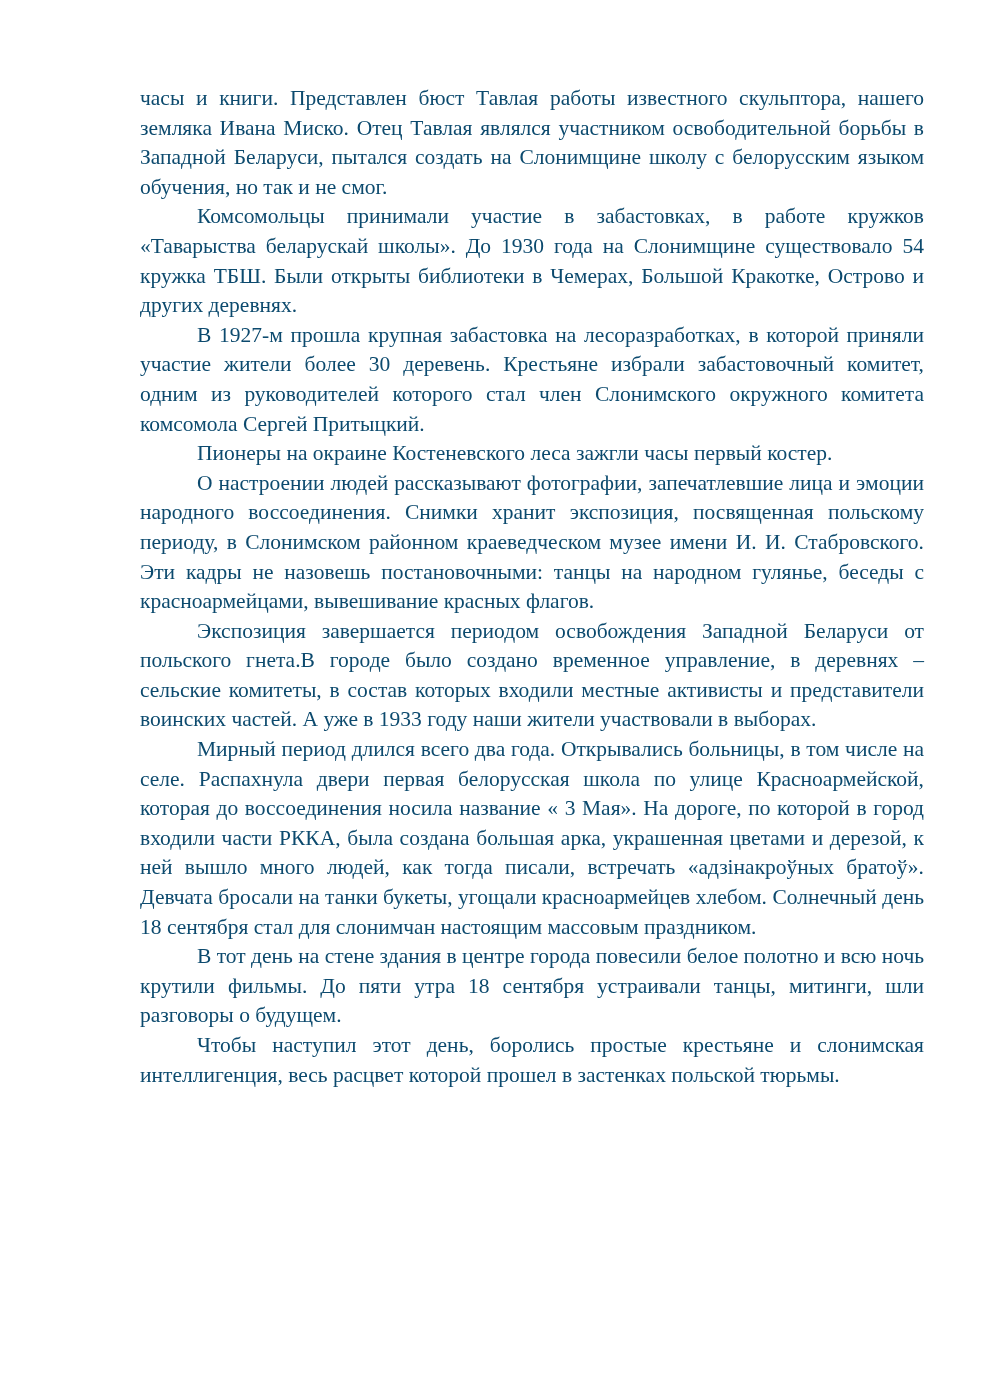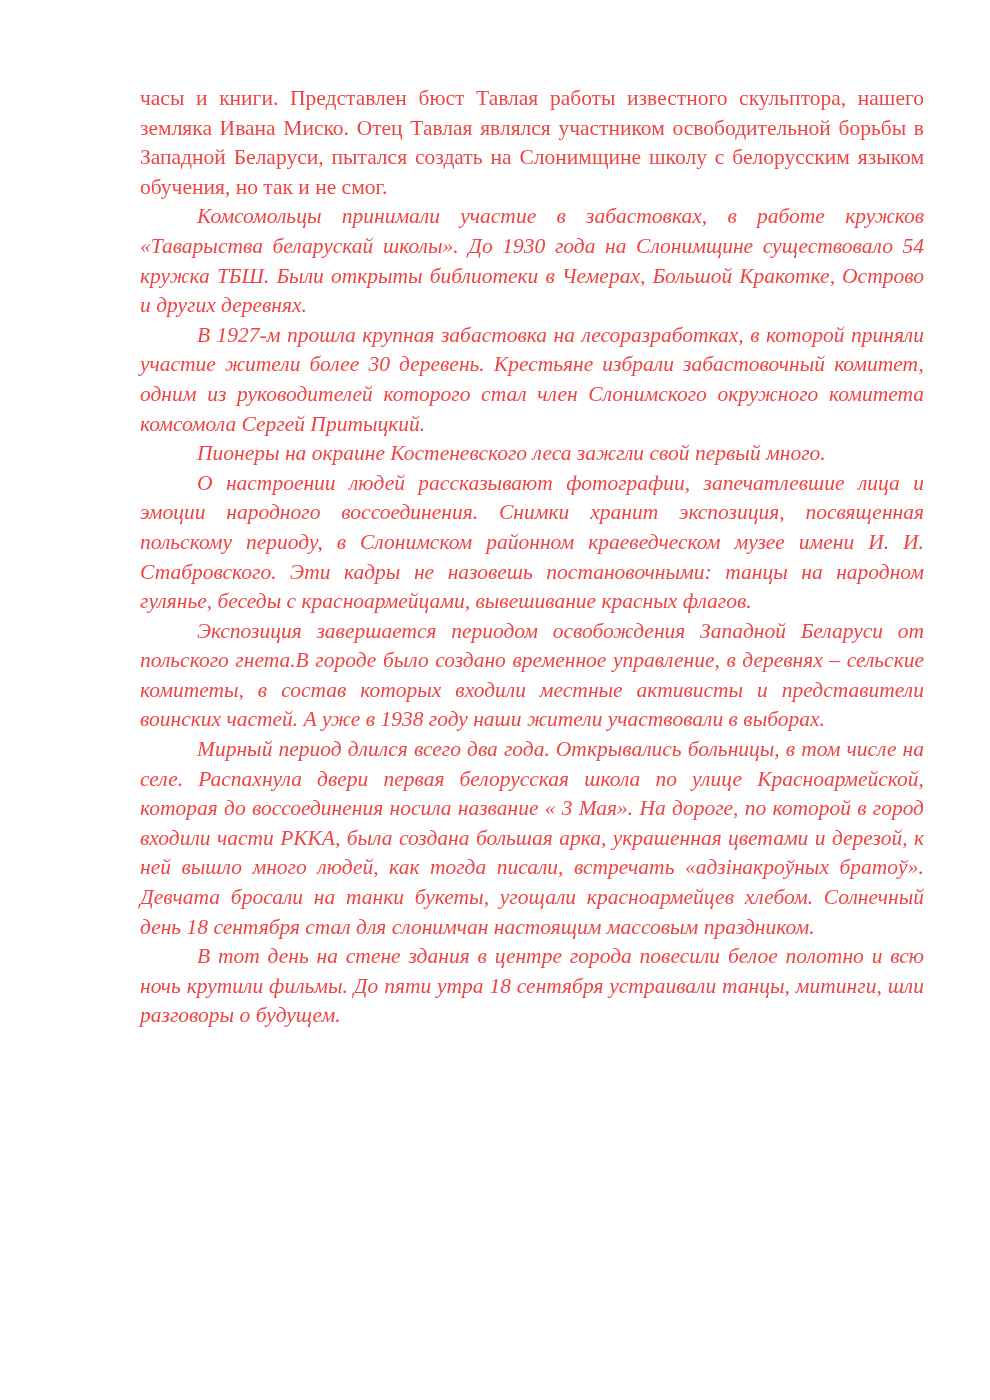--- a/index.html
+++ b/index.html
@@ -19,43 +19,43 @@
     top: 0;
     width: 990px;
     height: 1400px;
     background: #ffffff;
   }
   .text-block {
     position: absolute;
     left: 140px;
     top: 84px;
     width: 784px;
-    color: #ef4444;
+    color: #0c4a6e;
     font-family: "Liberation Serif", "DejaVu Serif", serif;
     font-size: 21.5px;
     line-height: 29.6px;
     text-align: justify;
     text-align-last: left;
   }
   .text-block p {
     margin: 0;
     padding: 0;
   }
   .text-block p.indented {
     text-indent: 57px;
-    font-style: italic;
   }
 </style>
 </head>
 <body>
 
 <div class="page">
   <div class="text-block" id="text-block">
       <p class="">часы и книги. Представлен бюст Тавлая работы известного скульптора, нашего земляка Ивана Миско. Отец Тавлая являлся участником освободительной борьбы в Западной Беларуси, пытался создать на Слонимщине школу с белорусским языком обучения, но так и не смог.</p>
       <p class="indented">Комсомольцы принимали участие в забастовках, в работе кружков «Таварыства беларускай школы». До 1930 года на Слонимщине существовало 54 кружка ТБШ. Были открыты библиотеки в Чемерах, Большой Кракотке, Острово и других деревнях.</p>
       <p class="indented">В 1927-м прошла крупная забастовка на лесоразработках, в которой приняли участие жители более 30 деревень. Крестьяне избрали забастовочный комитет, одним из руководителей которого стал член Слонимского окружного комитета комсомола Сергей Притыцкий.</p>
-      <p class="indented">Пионеры на окраине Костеневского леса зажгли свой первый много.</p>
+      <p class="indented">Пионеры на окраине Костеневского леса зажгли часы первый костер.</p>
       <p class="indented">О настроении людей рассказывают фотографии, запечатлевшие лица и эмоции народного воссоединения. Снимки хранит экспозиция, посвященная польскому периоду, в Слонимском районном краеведческом музее имени И. И. Стабровского. Эти кадры не назовешь постановочными: танцы на народном гулянье, беседы с красноармейцами, вывешивание красных флагов.</p>
-      <p class="indented">Экспозиция завершается периодом освобождения Западной Беларуси от польского гнета.В городе было создано временное управление, в деревнях – сельские комитеты, в состав которых входили местные активисты и представители воинских частей. А уже в 1938 году наши жители участвовали в выборах.</p>
+      <p class="indented">Экспозиция завершается периодом освобождения Западной Беларуси от польского гнета.В городе было создано временное управление, в деревнях – сельские комитеты, в состав которых входили местные активисты и представители воинских частей. А уже в 1933 году наши жители участвовали в выборах.</p>
       <p class="indented">Мирный период длился всего два года. Открывались больницы, в том числе на селе. Распахнула двери первая белорусская школа по улице Красноармейской, которая до воссоединения носила название « 3 Мая». На дороге, по которой в город входили части РККА, была создана большая арка, украшенная цветами и дерезой, к ней вышло много людей, как тогда писали, встречать «адзінакроўных братоў». Девчата бросали на танки букеты, угощали красноармейцев хлебом. Солнечный день 18 сентября стал для слонимчан настоящим массовым праздником.</p>
       <p class="indented">В тот день на стене здания в центре города повесили белое полотно и всю ночь крутили фильмы. До пяти утра 18 сентября устраивали танцы, митинги, шли разговоры о будущем.</p>
+      <p class="indented">Чтобы наступил этот день, боролись простые крестьяне и слонимская интеллигенция, весь расцвет которой прошел в застенках польской тюрьмы.</p>
     </div>
 </div>
 
 </body></html>

